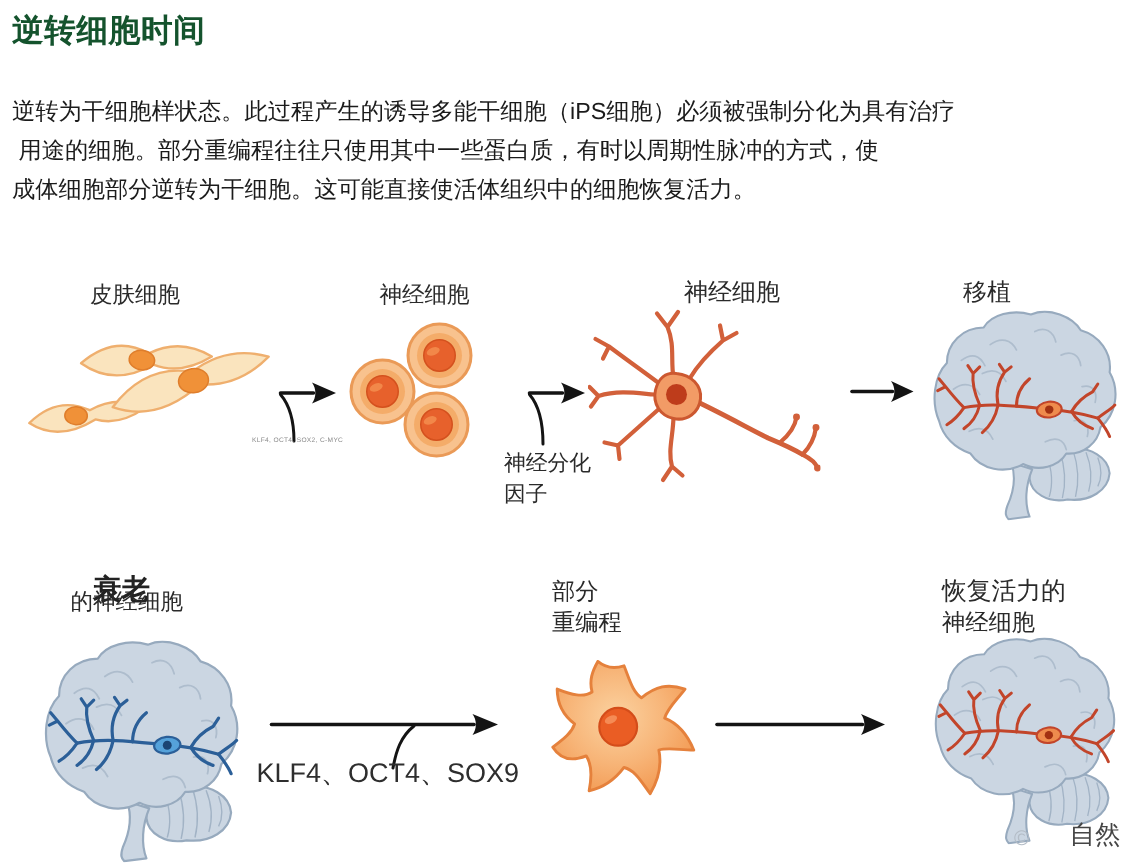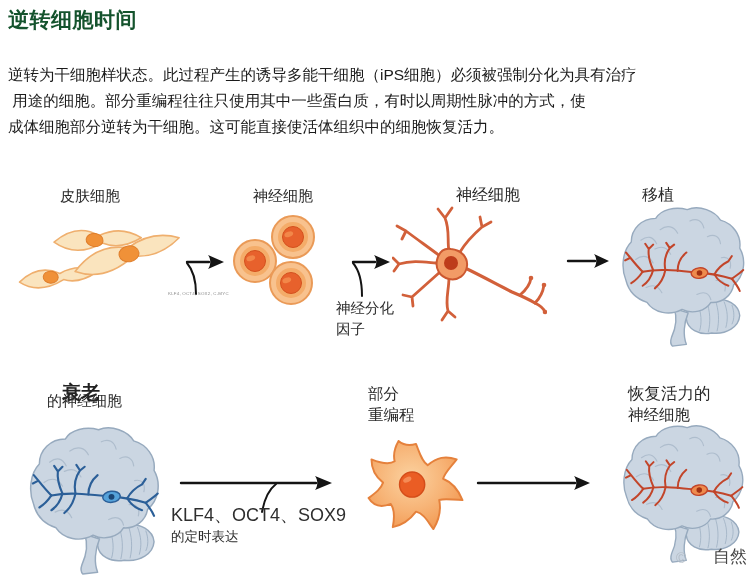--- a/index.html
+++ b/index.html
@@ -210,21 +210,20 @@
         <use href="#brainNeuron"></use>
       </g>
   </svg>
 
   <svg class="abs" style="left:178px;top:468px;" width="158" height="46" viewBox="0 0 158 46">
     <path class="arrow-stroke" d="M3,15 H138"></path>
     <path class="arrow-head" d="M137,8 L154,15 L137,22 C140,18 140,12 137,8 Z"></path>
     <path class="arrow-stroke" style="stroke-width:2" d="M84,44 C86,33 89,23 98,16"></path>
   </svg>
   <div class="abs" id="factors-label">KLF4、OCT4、SOX9</div>
-  <div class="abs center" id="factors-sub">的定时表达</div>
 
   <div class="abs lbl center" style="left:368px;top:384px;width:92px;font-size:15.5px;">部分</div>
   <div class="abs lbl center" style="left:368px;top:405px;width:92px;font-size:15.5px;">重编程</div>
 
   <svg class="abs" style="left:366px;top:440px;" width="100" height="92" viewBox="0 0 100 95">
     <path class="star-body" d="M50,4 C54,14 56,22 62,26 C72,18 80,16 92,20 C86,28 80,33 78,40 C88,44 94,52 98,62 C88,62 80,60 74,62 C76,72 74,82 68,92 C62,84 58,76 50,74 C44,82 36,88 26,90 C28,80 28,72 24,66 C14,70 6,68 1,60 C9,54 14,50 16,44 C8,38 4,30 4,20 C14,24 22,26 28,22 C26,14 28,8 32,1 C38,6 44,6 50,4 Z"></path>
     <circle class="star-nuc" cx="46" cy="46" r="13"></circle>
     <ellipse class="star-hi" cx="41" cy="41" rx="4.5" ry="2.6" transform="rotate(-25 41 41)"></ellipse>
   </svg>
 

